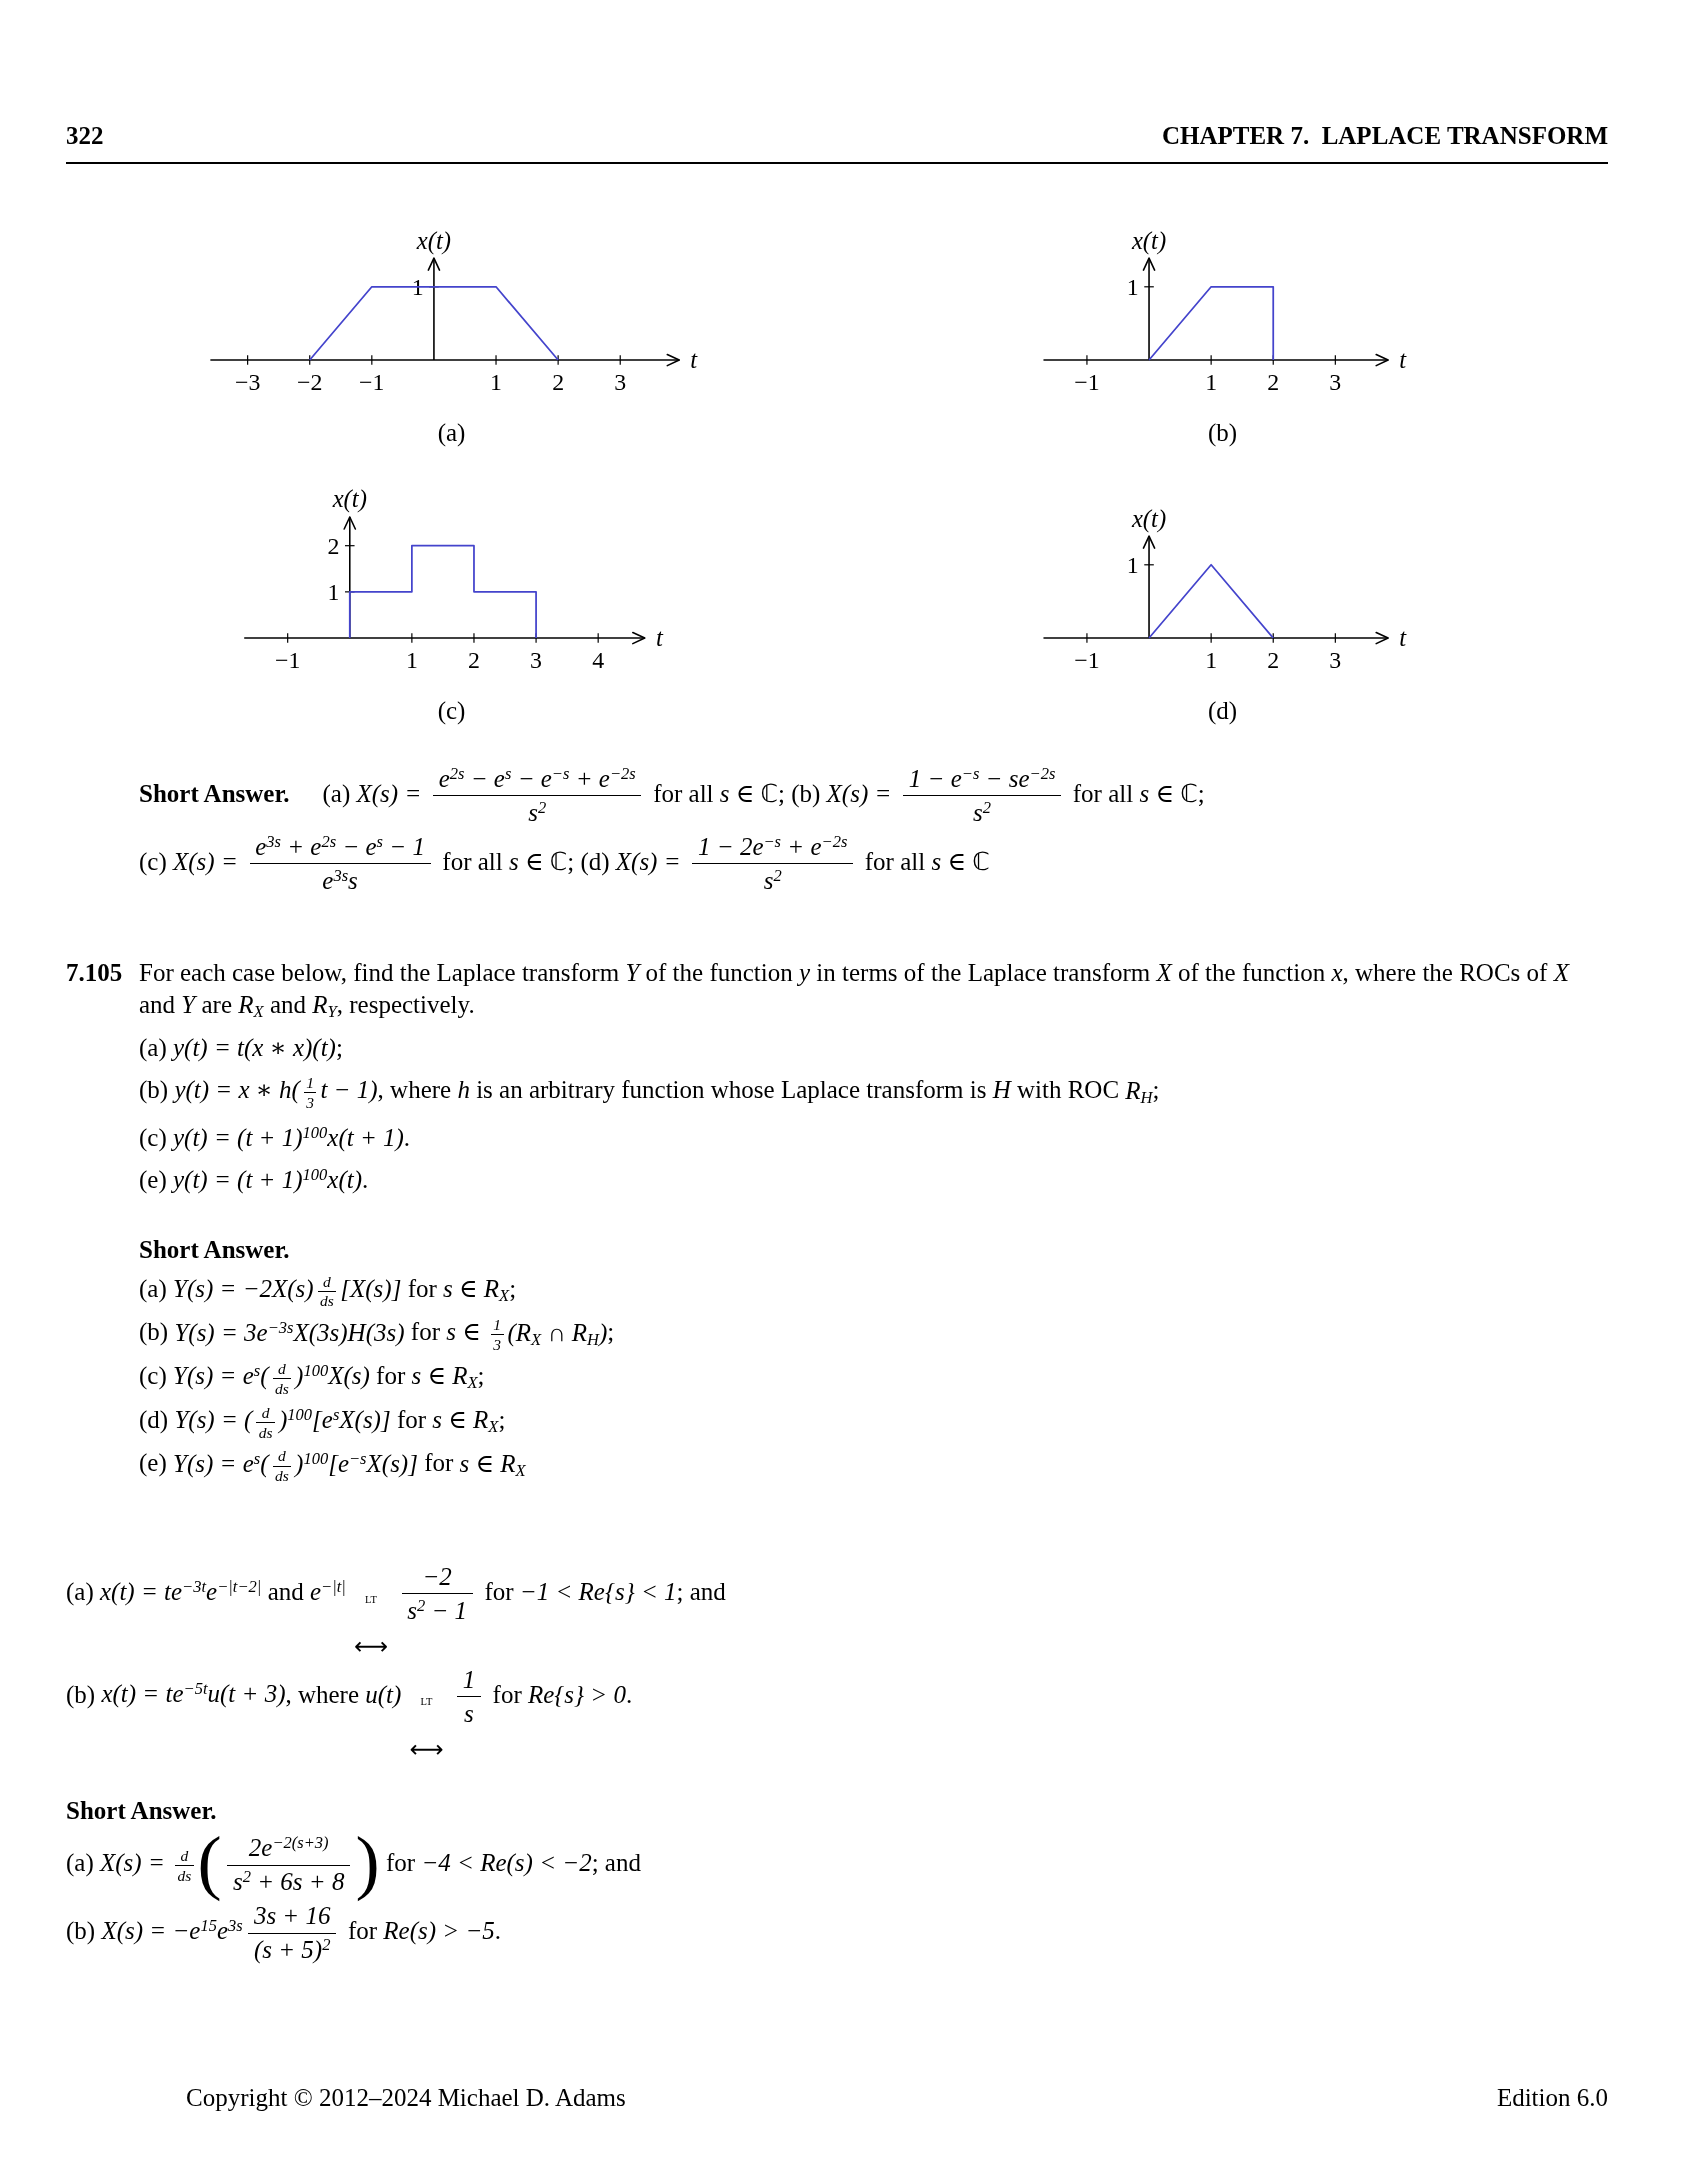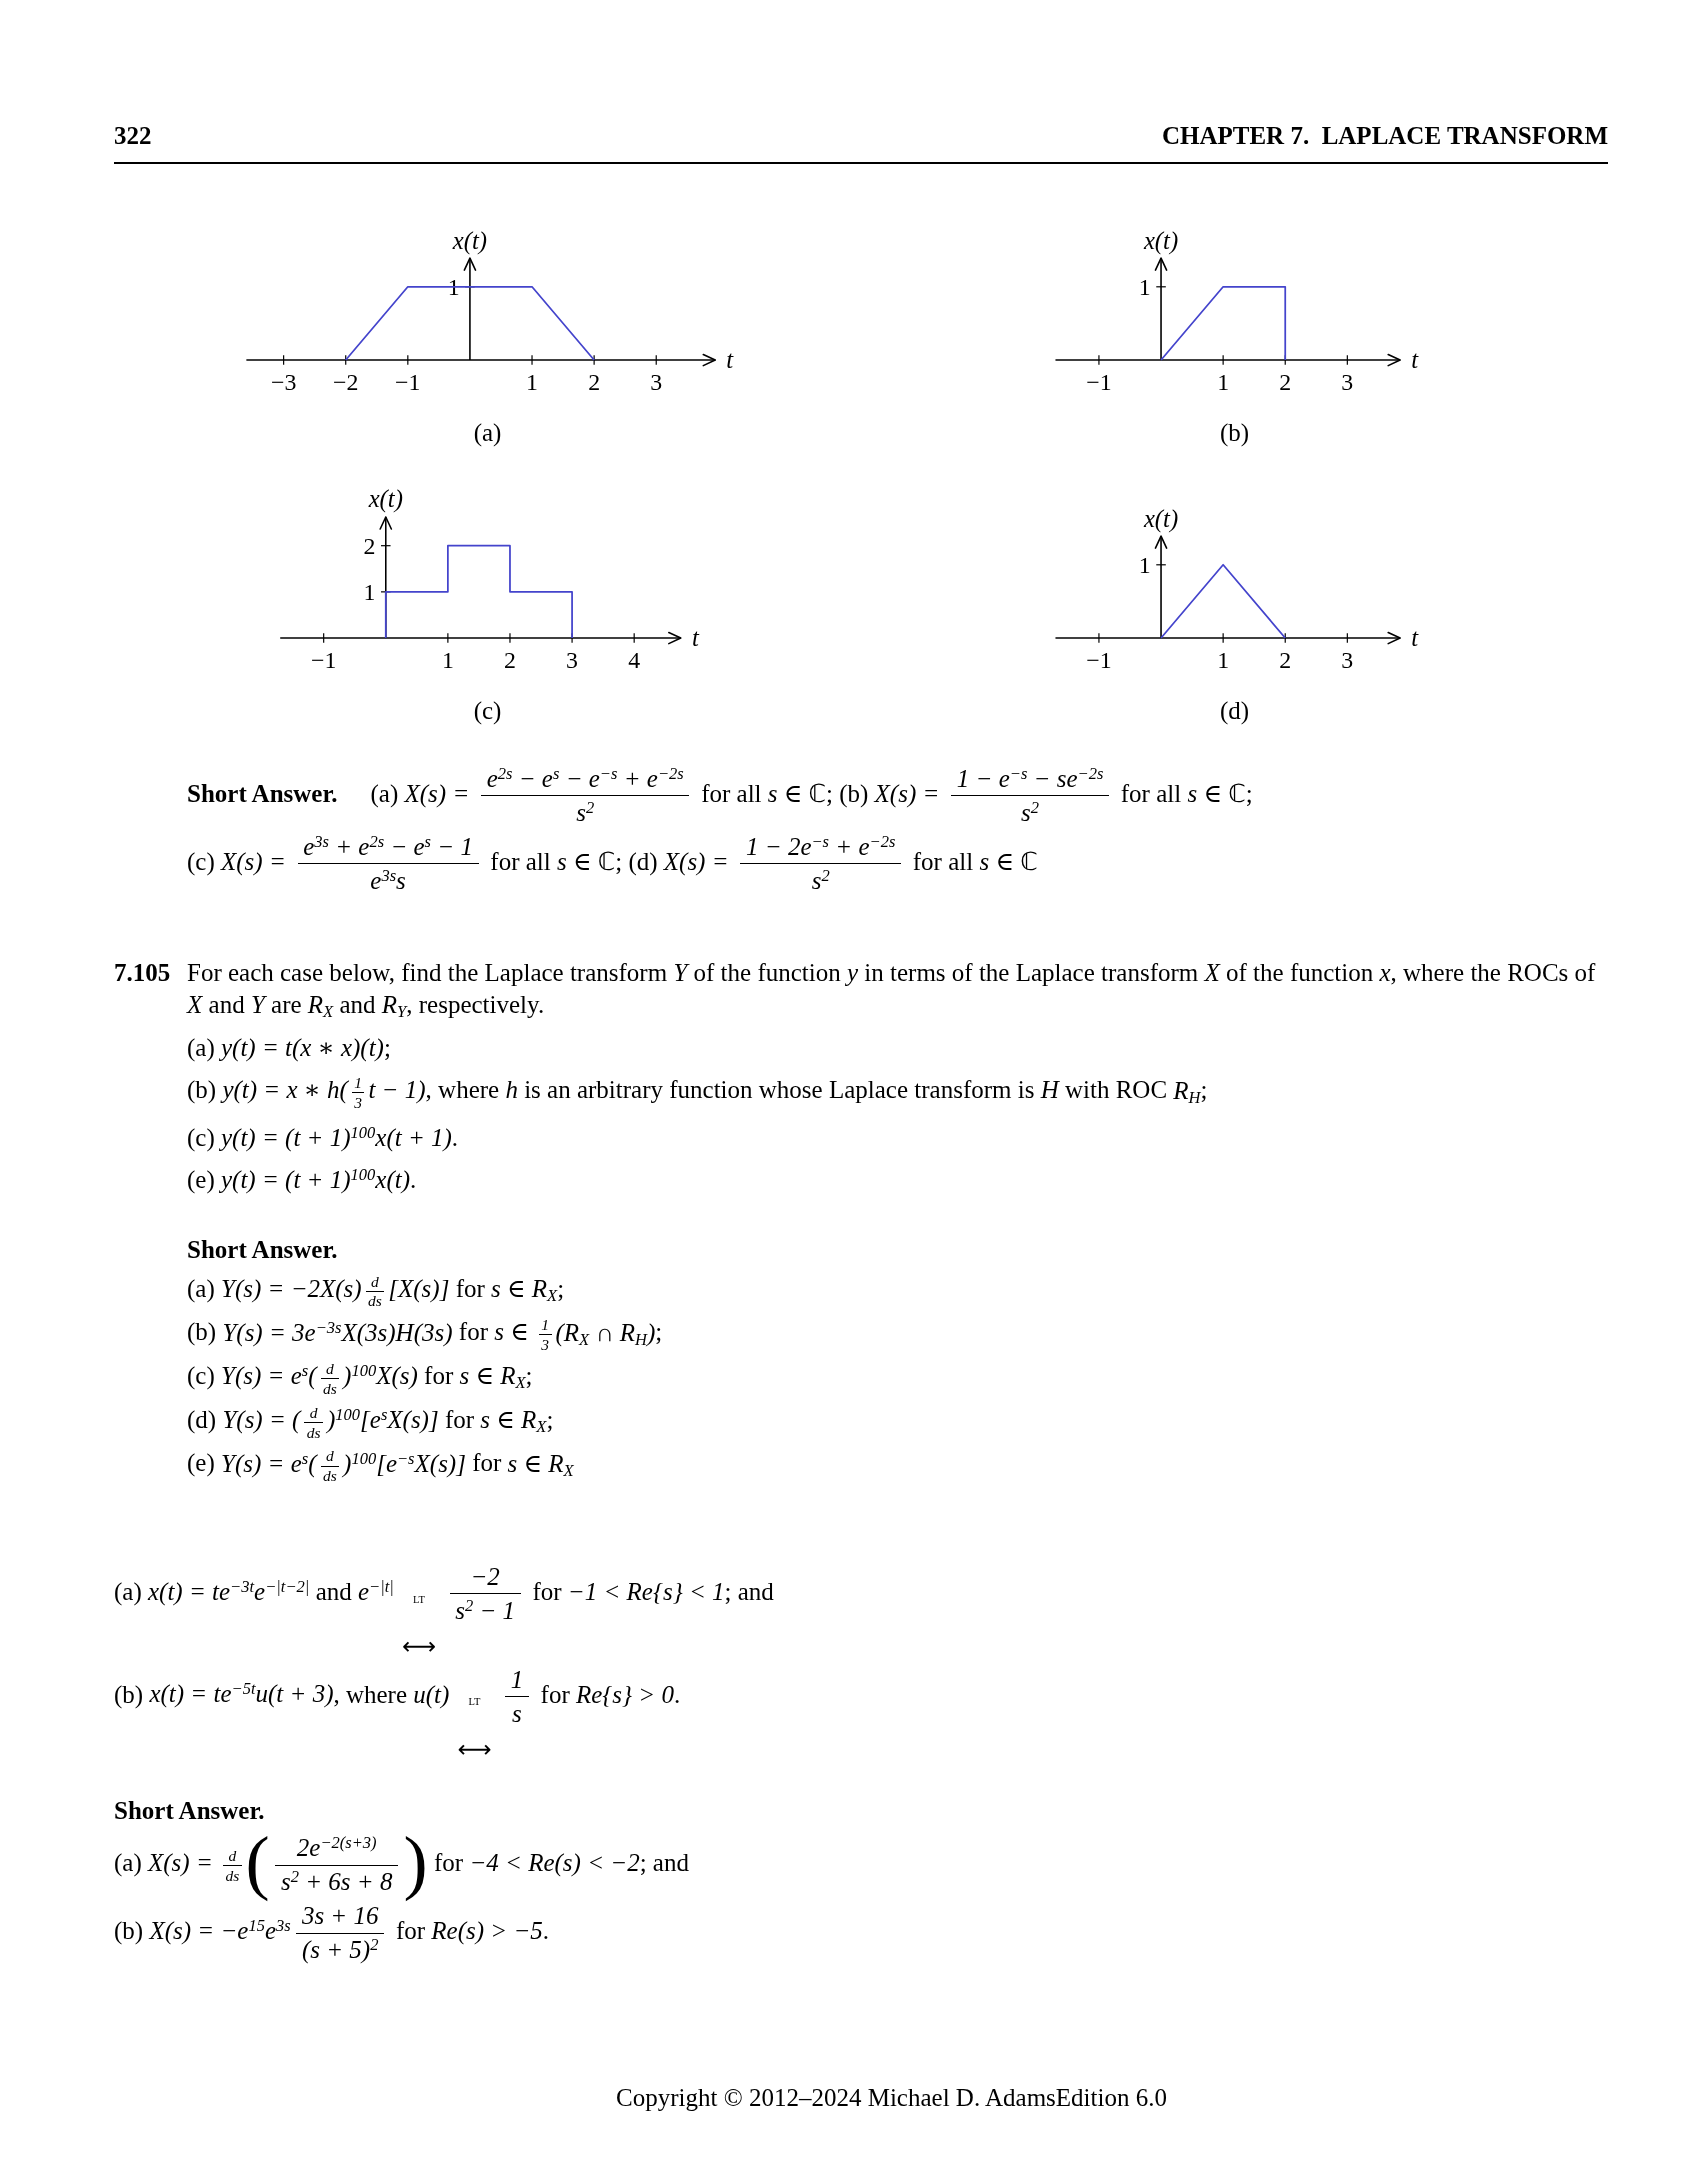--- a/index.html
+++ b/index.html
@@ -1,20 +1,20 @@
 <!DOCTYPE html>
 <html style="font-size:12.7px"><head>
 <meta charset="utf-8">
 <style>
   html,body{margin:0;padding:0;background:#ffffff;}
   .page{
     position:relative;
     width:1688px;height:2183px;
     box-sizing:border-box;
-    padding:120px 80px 0 114px;
+    padding:120px 80px 0 66px;
     background:#fff;color:#000;
     font-family:"Liberation Serif","DejaVu Serif","DejaVu Sans",serif;
     font-size:25px;line-height:1.3;
     overflow:hidden;
   }
   .header{display:flex;justify-content:space-between;align-items:baseline;
     font-weight:bold;border-bottom:2.4px solid #000;padding-bottom:9.6px;}
   .header span{white-space:pre;}
   .figgrid{margin-top:40px;display:grid;grid-template-columns:1fr 1fr;row-gap:32px;justify-items:center;}
   figure{margin:0;display:flex;flex-direction:column;align-items:center;}
@@ -44,21 +44,21 @@
 
   .sa1{margin-top:37px;margin-left:73px;}
   .line{margin:6.4px 0;}
   .prob{margin-top:62px;display:flex;}
   .pnum{flex:none;width:73px;font-weight:bold;}
   .pbody{flex:1;}
   .plist{margin-top:1.6px;}
   .plist .line{margin:10px 0;}
   .sa-block{margin-top:37px;}
   .sa-block .line{margin:6.4px 0;}
-  .footer{position:absolute;left:147px;right:80px;bottom:69px;display:flex;justify-content:center;margin-left:28px;}
+  .footer{position:absolute;left:158px;right:80px;bottom:69px;display:flex;justify-content:space-between;margin-left:28px;}
 </style>
 </head>
 <body>
 
 <div class="page">
 
   <div class="header">
     <span>322</span>
     <span>CHAPTER 7.  LAPLACE TRANSFORM</span>
   </div>

